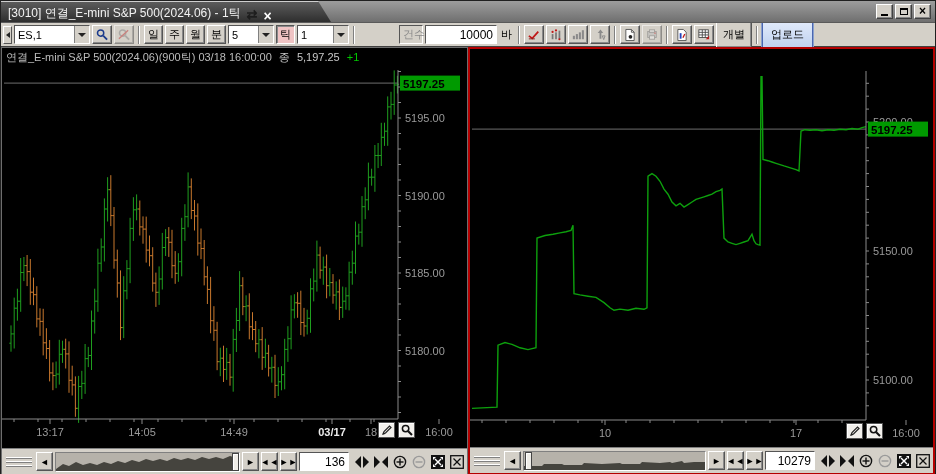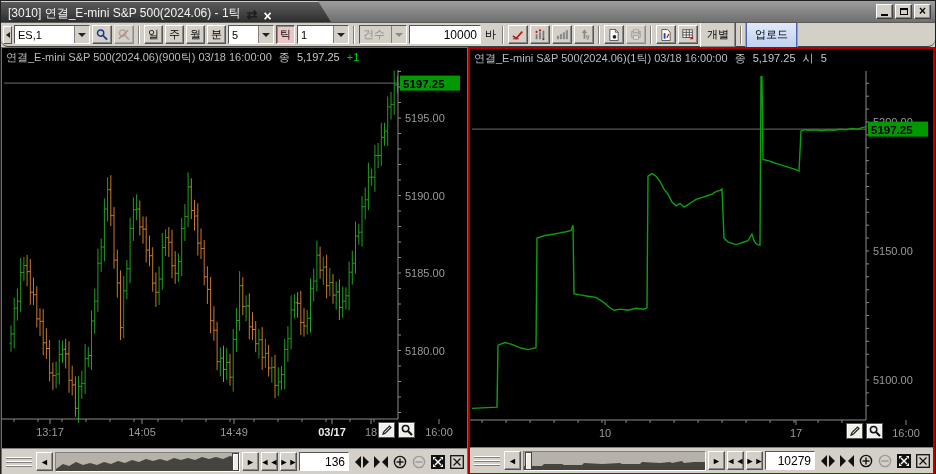--- a/index.html
+++ b/index.html
@@ -12,21 +12,21 @@
   .title-text{font-size:12px;white-space:nowrap;overflow:hidden;letter-spacing:0px;}
   .swap-icon{color:#1d1d1d;background:transparent;font-size:13px;margin:0 4px 0 6px;font-weight:bold;}
   .tab-close{color:#fff;font-weight:bold;font-size:14px;line-height:12px;margin-left:2px;}
   .win-controls{position:absolute;right:4px;top:3px;display:flex;gap:2px;}
   .winbtn{width:17px;height:15px;background:#d4d0c8;border:1px solid;border-color:#fff #404040 #404040 #fff;box-shadow:inset -1px -1px 0 #868686;padding:0;display:flex;align-items:center;justify-content:center;font-size:10px;line-height:10px;}
   .glyph-min{width:7px;height:2px;background:#000;margin-top:7px;}
   .glyph-max{width:8px;height:7px;border:1px solid #000;border-top:2px solid #000;}
   .glyph-x{font-weight:bold;font-size:12px;margin-top:-2px;}
 
   
-  .toolbar{height:24px;background:#d4d0c8;display:flex;align-items:center;padding:1px 2px;gap:2px;border-bottom:1px solid #404040;border-radius:7px;}
+  .toolbar{height:24px;background:#d4d0c8;display:flex;align-items:center;padding:1px 2px;gap:2px;border-bottom:1px solid #404040;}
   .sep{width:2px;height:18px;border-left:1px solid #808080;border-right:1px solid #fff;margin:0 2px;}
   .tiny-arrow{width:9px;height:18px;background:#d4d0c8;border:1px solid;border-color:#fff #555 #555 #fff;padding:0;display:flex;align-items:center;justify-content:center;}
   .tiny-arrow i{width:0;height:0;border:3px solid transparent;border-right:4px solid #222;margin-left:-3px;}
   .combo{display:flex;height:19px;border:1px solid;border-color:#555 #fff #fff #555;background:#fff;align-items:center;}
   .combo .cval{flex:1;font-size:11px;padding:0 3px;color:#000;white-space:nowrap;}
   .combo .carrow{width:15px;height:100%;background:#d4d0c8;border-left:1px solid #808080;display:flex;align-items:center;justify-content:center;}
   .combo .carrow i{width:0;height:0;border:4px solid transparent;border-top:4px solid #222;margin-top:4px;}
   .combo.disabled{background:#d4d0c8;}
   .combo.disabled .cval{color:#8a8a8a;}
   .combo.disabled .carrow i{border-top-color:#8a8a8a;}
@@ -122,21 +122,21 @@
         </span>
     </div>
     <button class="tbtn pressed">틱</button>
     <div class="combo" style="width:52px;">
       <span class="cval">1</span>
       <span class="carrow">
           <i></i>
         </span>
     </div>
     <div class="sep"></div>
-    <div class="combo disabled" style="width:48px;">
+    <div class="combo disabled" style="width:24px;margin-left:40px;">
       <span class="cval">건수</span>
       <span class="carrow">
           <i></i>
         </span>
     </div>
     <input class="tinput" value="10000" style="">
     <span class="tlabel">바</span>
     <div class="sep"></div>
     <button class="tbtn icon">
       <svg width="14" height="12" viewBox="0 0 14 12">
@@ -349,27 +349,20 @@
                 <rect x="0.7" y="0.7" width="12.6" height="12.6" fill="none" stroke="#111" stroke-width="1.3"></rect>
                 <line x1="3.5" y1="3.5" x2="10.5" y2="10.5" stroke="#111" stroke-width="1.2"></line>
                 <line x1="10.5" y1="3.5" x2="3.5" y2="10.5" stroke="#111" stroke-width="1.2"></line>
               </svg>
             </button>
         </div>
       </div>
     </div>
 
     <div class="panel right">
-      <div class="chart-header">
-        <span>연결_E-mini S&amp;P 500(2024.06)(1틱) 03/18 16:00:00</span>
-        <span class="hval">종</span>
-        <span class="hval">5,197.25</span>
-        <span class="hval">시</span>
-        <span class="hval">5</span>
-      </div>
       <svg id="rightChart" class="chart-svg" width="464" height="380">
           <line x1="2" y1="62.1" x2="396" y2="62.1" stroke="#6e6e6e"></line>
           <polyline points="2,341.4 27,340.1 28,278.2 35,275.6 42,277.4 50,280.8 58,282.6 66,280.8 67,171.1 75,168.5 83,167.2 90,165.9 96,164.7 101,163.4 103,158.2 104,226.6 110,227.9 118,229.2 126,230.4 134,235.6 140,240.8 144,243.3 150,242.1 158,243.3 166,241.3 174,242.3 177,240.8 178,109.2 182,106.6 186,109.2 190,114.3 194,122.1 198,127.2 202,135.0 206,138.8 210,136.3 214,140.1 218,137.6 222,135.0 226,132.4 230,131.1 234,129.8 238,128.5 242,127.2 246,124.7 250,123.4 252,122.1 254,171.1 258,175.0 262,176.3 266,177.6 270,176.3 274,175.0 278,173.7 282,167.2 284,173.7 286,176.8 288,177.6 290,178.1 291,9.8 292,9.8 293,92.4 298,93.7 302,95.0 306,96.3 310,97.6 314,98.9 318,100.1 322,101.4 326,102.7 329,104.0 331,64.0 335,62.7 340,63.3 346,62.7 352,63.8 358,62.7 364,63.3 370,62.2 376,62.7 382,61.5 388,62.2 392,60.7 396,59.6" stroke="#0da00d" stroke-width="1.4" fill="none"></polyline>
           <line x1="396" y1="4" x2="396" y2="353" stroke="#8a8a8a"></line>
           <line x1="0" y1="353" x2="396" y2="353" stroke="#8a8a8a"></line>
           <line x1="396" y1="338.8" x2="399" y2="338.8" stroke="#8a8a8a"></line>
           <line x1="396" y1="325.9" x2="399" y2="325.9" stroke="#8a8a8a"></line>
           <line x1="396" y1="313.0" x2="399" y2="313.0" stroke="#8a8a8a"></line>
           <line x1="396" y1="300.1" x2="399" y2="300.1" stroke="#8a8a8a"></line>
           <line x1="396" y1="287.2" x2="399" y2="287.2" stroke="#8a8a8a"></line>

